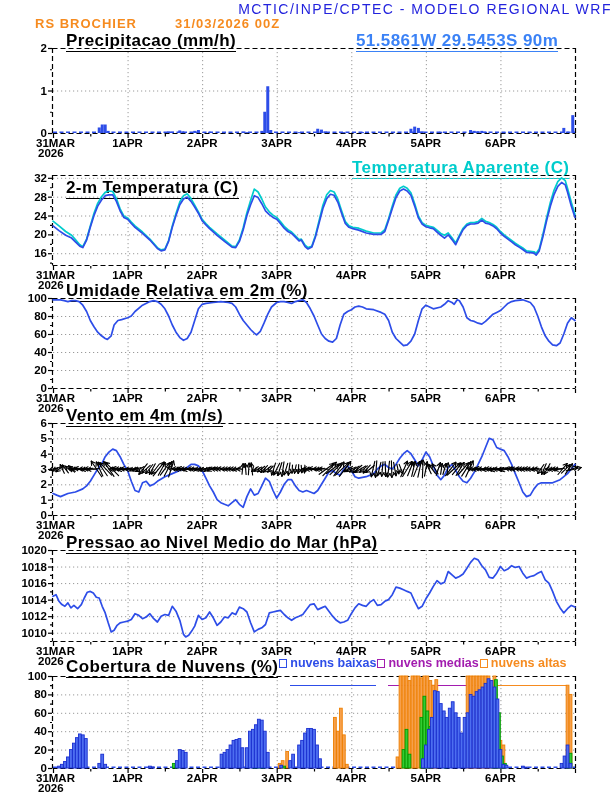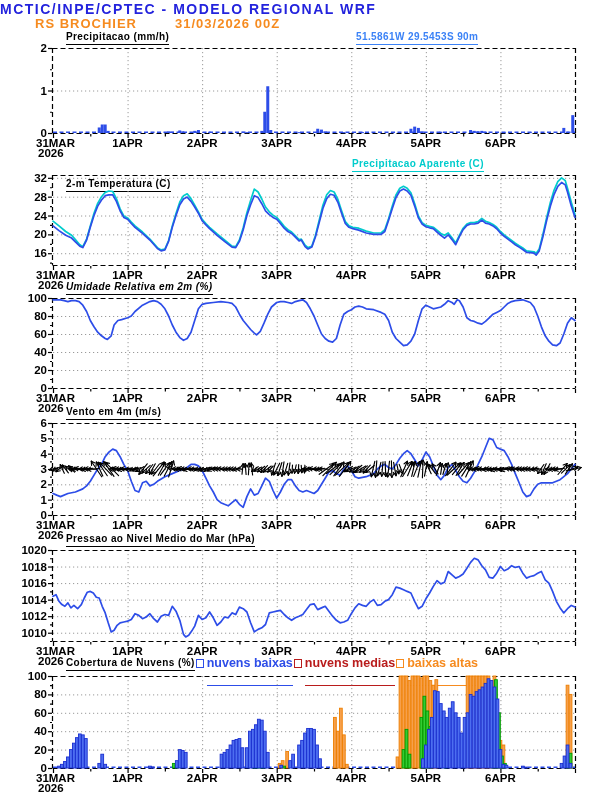--- a/index.html
+++ b/index.html
@@ -1,63 +1,63 @@
 <!DOCTYPE html>
 <html><head>
 <meta charset="utf-8">
 <style>
   html,body{margin:0;padding:0;background:#fff;}
   .page{position:relative;width:612px;height:792px;background:#ffffff;overflow:hidden;
         font-family:"Liberation Sans","DejaVu Sans",sans-serif;}
-  .hdr1{position:absolute;top:1px;left:0;width:612px;text-align:left;
-        font-size:14px;font-weight:bold;letter-spacing:1.5px;}
+  .hdr1{position:absolute;top:1px;left:0;width:612px;text-align:right;
+        font-size:14px;font-weight:normal;letter-spacing:1.5px;}
   .hdr2{position:absolute;top:16px;left:35px;font-size:13px;font-weight:bold;letter-spacing:1px;}
   .hdr2 .dt{margin-left:38px;}
-  .ptitle{position:absolute;font-size:10px;font-weight:bold;letter-spacing:.4px;white-space:nowrap;}
+  .ptitle{position:absolute;font-size:17px;font-weight:bold;letter-spacing:.4px;white-space:nowrap;}
   .ptitle span{display:inline-block;border-bottom:1.5px solid currentColor;padding-bottom:1px;line-height:1.05;}
   .legendrow{position:absolute;display:flex;align-items:flex-start;gap:1px;font-size:12.5px;font-weight:bold;white-space:nowrap;}
   .legendrow .item{display:flex;align-items:flex-start;gap:3px;}
   .sq{display:inline-block;width:6px;height:7px;border:1.5px solid currentColor;margin-top:2px;}
   .legendrow .lbl{display:inline-block;border-bottom:1.5px solid currentColor;padding-bottom:15px;line-height:1.05;}
   svg{position:absolute;left:0;top:0;}
 </style>
 </head>
 <body>
 
 <div class="page">
   <div class="hdr1" style="color: rgb(35, 35, 221);">MCTIC/INPE/CPTEC - MODELO REGIONAL WRF</div>
   <div class="hdr2" style="color: rgb(246, 139, 31);">
     <span>RS BROCHIER</span><span class="dt">31/03/2026 00Z</span>
   </div>
 
   <div class="ptitle" style="left:66px;top:31px;"><span>Precipitacao (mm/h)</span></div>
   <div class="ptitle" style="left: 356px; top: 31px; color: #3b82f6;"><span>51.5861W 29.5453S 90m</span></div>
 
   <div class="ptitle" style="left:66px;top:158px;margin-top:20px;"><span>2-m Temperatura (C)</span></div>
-  <div class="ptitle" style="left: 352px; top: 158px; color: rgb(0, 204, 204);"><span>Precipitacao Aparente (C)</span></div>
+  <div class="ptitle" style="left: 352px; top: 158px; color: rgb(0, 204, 204);"><span>Temperatura Aparente (C)</span></div>
 
-  <div class="ptitle" style="left:66px;top:281px;font-style:italic;"><span>Umidade Relativa em 2m (%)</span></div>
+  <div class="ptitle" style="left:66px;top:281px;"><span>Umidade Relativa em 2m (%)</span></div>
 
   <div class="ptitle" style="left:66px;top:406px;"><span>Vento em 4m (m/s)</span></div>
 
   <div class="ptitle" style="left:66px;top:533px;"><span>Pressao ao Nivel Medio do Mar (hPa)</span></div>
 
   <div class="legendrow" style="left:66px;top:657px;">
     <span class="ptitle" style="position:static;"><span>Cobertura de Nuvens (%)</span></span>
     <span class="item" style="color: rgb(45, 77, 232);">
         <span class="sq"></span>
         <span class="lbl">nuvens baixas</span>
       </span>
-    <span class="item" style="color: #b91c1c;">
+    <span class="item" style="color: #a21caf;">
         <span class="sq"></span>
         <span class="lbl">nuvens medias</span>
       </span>
     <span class="item" style="color: rgb(246, 139, 31);">
         <span class="sq"></span>
-        <span class="lbl">baixas altas</span>
+        <span class="lbl">nuvens altas</span>
       </span>
   </div>
 
   <svg id="plot" width="612" height="792" viewBox="0 0 612 792">
       <g>
         <g stroke="#9a9a9a" stroke-width="1" stroke-dasharray="1.2 2.8">
           <line x1="128.07142857142856" y1="48" x2="128.07142857142856" y2="133"></line>
           <line x1="202.64285714285714" y1="48" x2="202.64285714285714" y2="133"></line>
           <line x1="277.2142857142857" y1="48" x2="277.2142857142857" y2="133"></line>
           <line x1="351.7857142857143" y1="48" x2="351.7857142857143" y2="133"></line>

